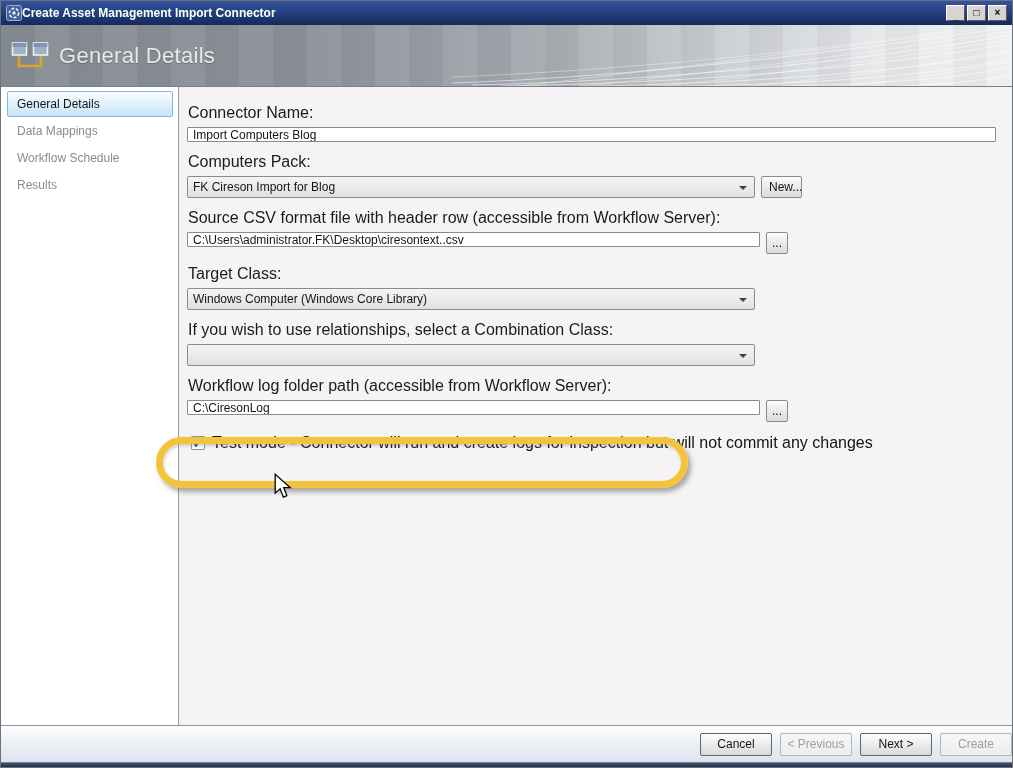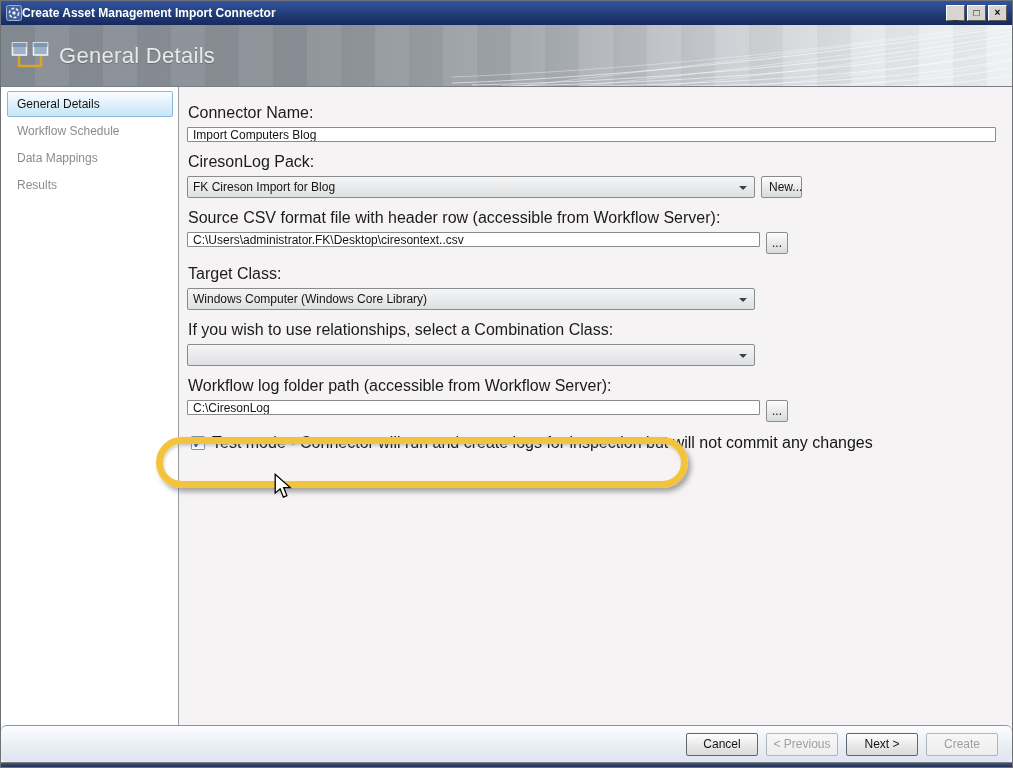--- a/index.html
+++ b/index.html
@@ -104,21 +104,21 @@
     display:flex; align-items:center; justify-content:center;
     color:#2458c6; font-size:13px; font-weight:bold; line-height:1; cursor:default;
   }
   .check-label { font-size:16px; color:#141414; white-space:nowrap; }
 
   
   .footer {
     position:absolute; left:0; top:724px; right:0; height:37px;
     background:linear-gradient(180deg,#fcfdfe 0%, #ecf0f6 50%, #dde4f0 100%);
     border-top:1px solid #8f9399;
-    display:flex; align-items:center; justify-content:flex-end; gap:8px; padding-right:14px;border-radius:6px;
+    display:flex; align-items:center; justify-content:flex-end; gap:8px; 
   }
   .btn {
     width:72px; height:23px; font-family:"Liberation Sans", sans-serif; font-size:12px;
     border:1px solid #5f666d; border-radius:2px; color:#141414;
     background:linear-gradient(180deg,#fefefe 0%, #ebebeb 50%, #d9d9d9 100%);
     cursor:default; line-height:1;
   }
   .btn.disabled {
     border-color:#b3b6b9; color:#9aa0a5;
     background:linear-gradient(180deg,#f7f7f7 0%, #ededed 100%);
@@ -191,33 +191,33 @@
       <rect x="1.5" y="2" width="14" height="4" fill="#7e96b4"></rect>
       <rect x="22.5" y="2" width="14" height="4" fill="#7e96b4"></rect>
     </svg>
     <div class="header-title">General Details</div>
   </div>
 
   <div class="body">
 
     <div class="sidebar">
       <div class="nav-item selected">General Details</div>
+      <div class="nav-item">Data Mappings</div>
       <div class="nav-item">Workflow Schedule</div>
-      <div class="nav-item">Data Mappings</div>
       <div class="nav-item">Results</div>
     </div>
 
     <div class="content">
 
       <div class="field-label">Connector Name:</div>
       <div class="field-row">
         <input type="text" class="text-input w-full" value="Import Computers Blog" style="">
       </div>
 
-      <div class="field-label">CiresonLog Pack:</div>
+      <div class="field-label">Computers Pack:</div>
       <div class="field-row">
         <div class="combo">
           <span>FK Cireson Import for Blog</span>
           <span class="combo-arrow"></span>
         </div>
         <button class="mini-btn btn-new">New...</button>
       </div>
 
       <div class="field-label">Source CSV format file with header row (accessible from Workflow Server):</div>
       <div class="field-row">

